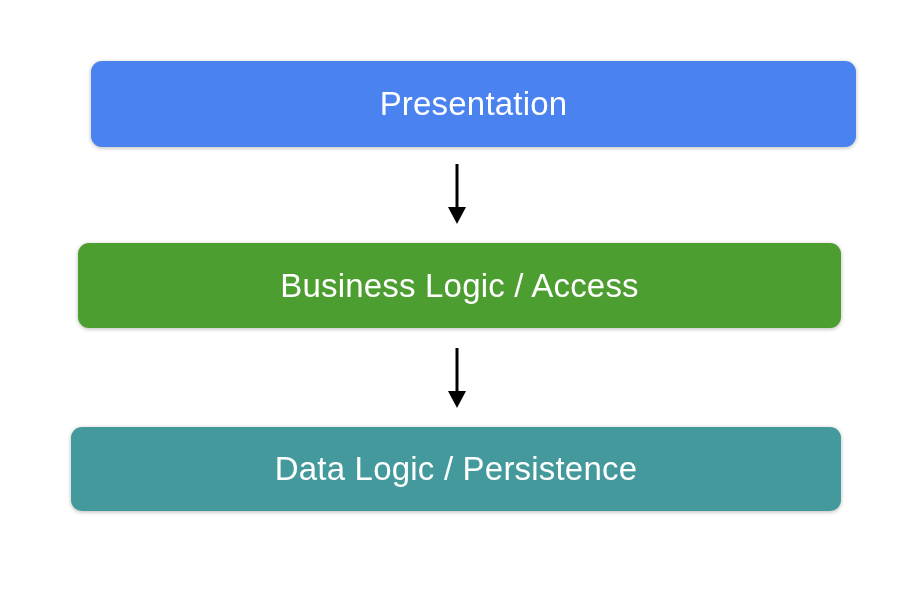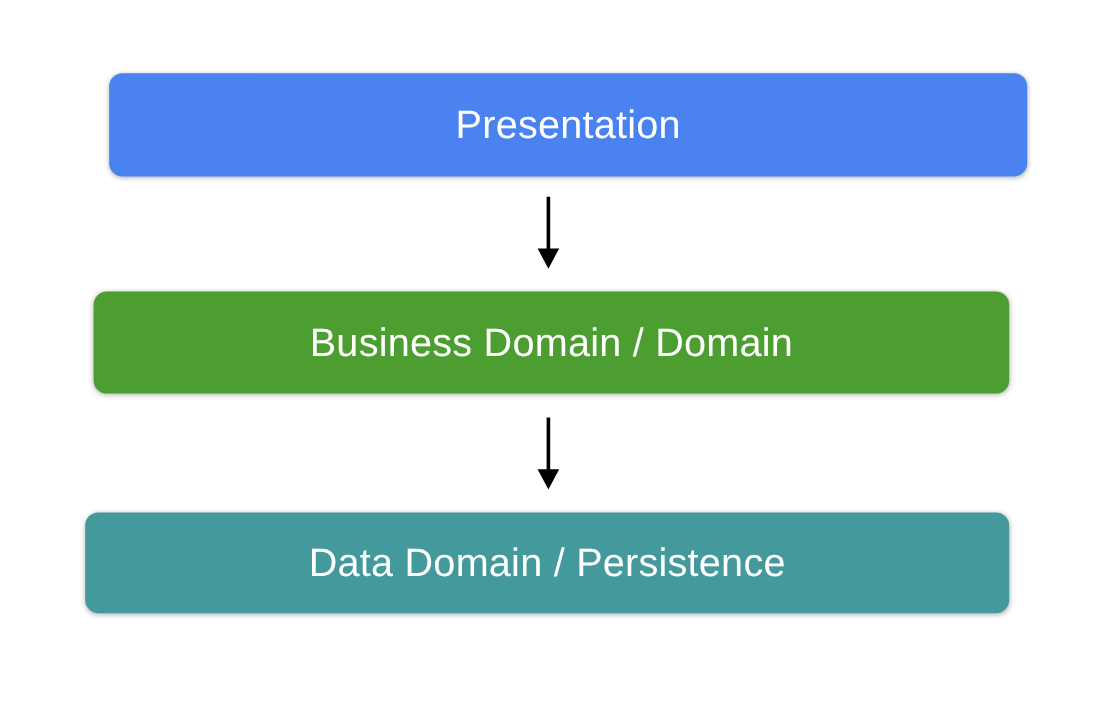--- a/index.html
+++ b/index.html
@@ -52,25 +52,25 @@
   <div class="layer" id="layer-presentation" style="background-color: rgb(74, 130, 240); margin-left: 13px;">
     <span class="layer-label" style="color: rgb(255, 255, 255);">Presentation</span>
   </div>
 
   <svg class="arrow" id="arrow-0" viewBox="0 0 24 62">
     <line x1="12" y1="1" x2="12" y2="46" style="stroke: rgb(0, 0, 0);"></line>
     <polygon points="3,44 21,44 12,61" style="fill: rgb(0, 0, 0);"></polygon>
   </svg>
 
   <div class="layer" id="layer-business" style="background-color: rgb(77, 158, 48);">
-    <span class="layer-label" style="color: rgb(255, 255, 255);">Business Domain / Domain</span>
+    <span class="layer-label" style="color: rgb(255, 255, 255);">Business Logic / Access</span>
   </div>
 
   <svg class="arrow" id="arrow-1" viewBox="0 0 24 62">
     <line x1="12" y1="1" x2="12" y2="46" style="stroke: rgb(0, 0, 0);"></line>
     <polygon points="3,44 21,44 12,61" style="fill: rgb(0, 0, 0);"></polygon>
   </svg>
 
   <div class="layer" id="layer-data" style="background-color: rgb(67, 153, 156);">
-    <span class="layer-label" style="color: rgb(255, 255, 255);">Data Domain / Persistence</span>
+    <span class="layer-label" style="color: rgb(255, 255, 255);">Data Logic / Persistence</span>
   </div>
 
 </div>
 
 </body></html>

